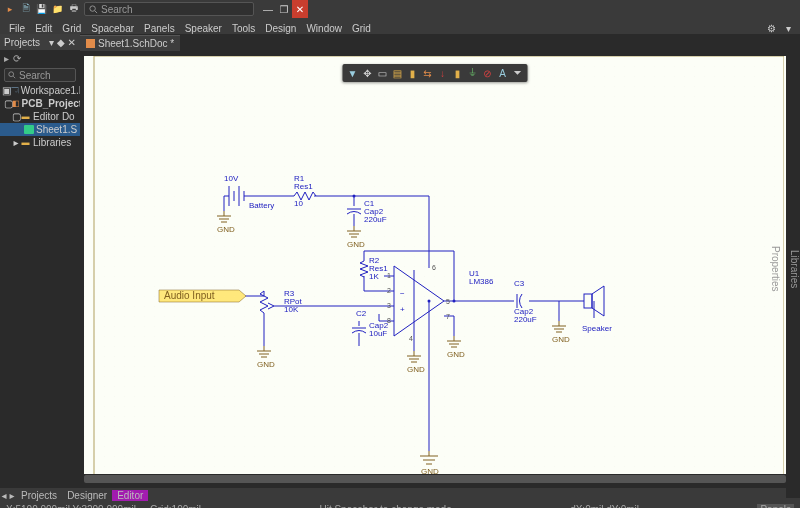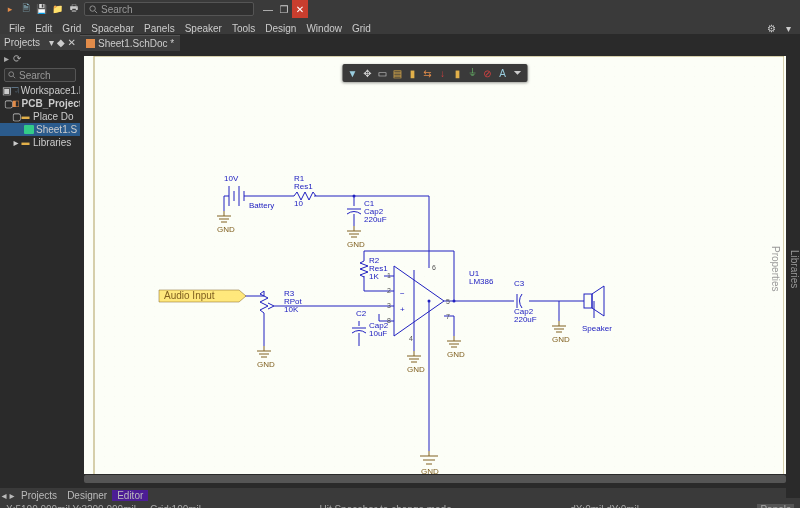--- a/index.html
+++ b/index.html
@@ -42,21 +42,21 @@
 .toolbar span{width:14px;height:14px;display:flex;align-items:center;justify-content:center;font-size:10px}
 .right-rail{position:absolute;right:0;top:36px;width:14px;bottom:10px;background:#2a2a2a;color:#999;writing-mode:vertical-rl;font-size:9px;display:flex;flex-direction:column;align-items:center;padding-top:4px;gap:8px}
 .right-rail span{padding:4px 0}
 .scroll-v{position:absolute;right:4px;top:4px;bottom:14px;width:10px;background:#2a2a2a}
 .scroll-v-thumb{position:absolute;left:1px;right:1px;top:0;height:100%;background:#555;border-radius:2px}
 .scroll-h{position:absolute;left:4px;right:14px;bottom:4px;height:10px;background:#2a2a2a}
 .scroll-h-thumb{position:absolute;top:1px;bottom:1px;left:0;width:100%;background:#555;border-radius:2px}
 .bot-tabs{height:14px;background:#3a3a3a;display:flex;align-items:center;color:#bbb;font-size:9px}
 .bot-tabs .nav{width:8px;text-align:center}
 .bot-tabs span.t{padding:0 5px}
-.bot-tabs span.t.active{background:#4c1d95}
+.bot-tabs span.t.active{background:#a21caf}
 .status{height:14px;background:#3a3a3a;display:flex;align-items:center;color:#aaa;font-size:9px;padding:0 6px;justify-content:space-between}
 .status .panels{background:#555;padding:0 3px}
 svg.schem{position:absolute;left:0;top:0}
 .t-designator{fill:#2020c0;font-family:Arial;font-size:8px}
 .t-comment{fill:#2020c0;font-family:Arial;font-size:8px}
 .t-gnd{fill:#806020;font-family:Arial;font-size:8px}
 .wire{stroke:#2020c0;stroke-width:1;fill:none}
 .comp{stroke:#2020c0;stroke-width:1;fill:none}
 .gnd{stroke:#806020;stroke-width:1;fill:none}
 .netlabel{fill:#ffe87c;stroke:#806020;stroke-width:.5}
@@ -134,21 +134,21 @@
           <span>Workspace1.D</span>
         </div>
       <div class="tree-row" style="padding-left:4px">
           <span class="exp">▢</span>
           <span class="tree-icon ic-proj">◧</span>
           <b><span>PCB_Project</span></b>
         </div>
       <div class="tree-row" style="padding-left:12px">
           <span class="exp">▢</span>
           <span class="tree-icon ic-folder">▬</span>
-          <span>Place Do</span>
+          <span>Editor Do</span>
         </div>
       <div class="tree-row sel" style="padding-left:24px">
           <span class="tree-icon ic-doc"></span>
           <span>Sheet1.S</span>
         </div>
       <div class="tree-row" style="padding-left:12px">
           <span class="exp">▸</span>
           <span class="tree-icon ic-folder">▬</span>
           <span>Libraries</span>
         </div>

